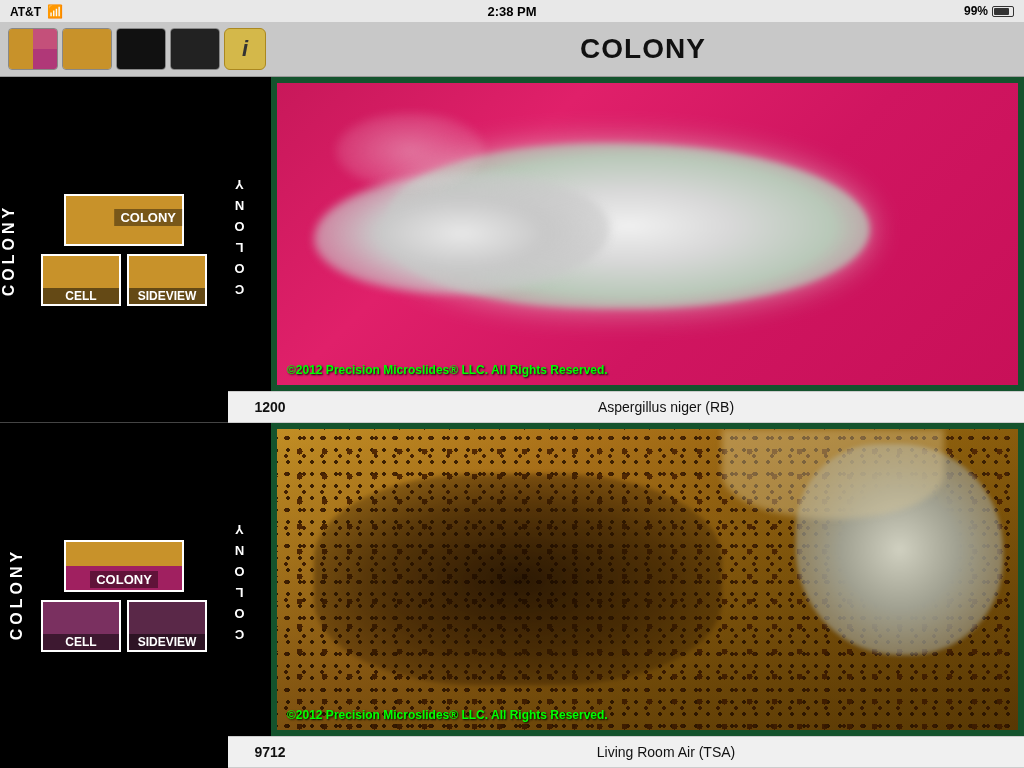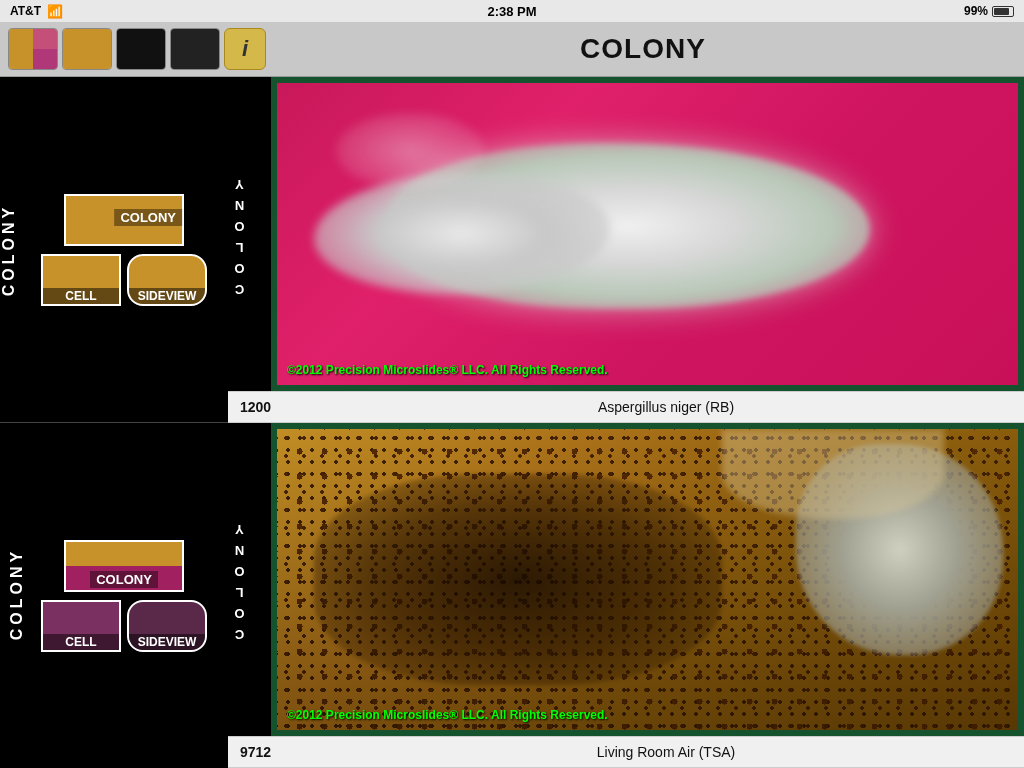--- a/index.html
+++ b/index.html
@@ -15,21 +15,21 @@
     .status-bar {
       background: #e8e8e8;
       height: 22px;
       display: flex;
       align-items: center;
       justify-content: space-between;
       padding: 0 10px;
       font-size: 12px;
       font-weight: bold;
     }
-    .status-left { display: flex; align-items: center; gap: 6px; }
+    .status-left { display: flex; align-items: flex-end; gap: 6px; }
     .status-center { position: absolute; left: 50%; transform: translateX(-50%); font-size: 13px; }
     .status-right { display: flex; align-items: center; gap: 4px; font-size: 12px; }
 
     
     .toolbar {
       background: #c8c8c8;
       height: 55px;
       display: flex;
       align-items: center;
       padding: 0 8px;
@@ -173,21 +173,21 @@
       flex-direction: column;
       align-items: center;
       justify-content: flex-end;
       cursor: pointer;
       overflow: hidden;
       position: relative;
     }
 
     .cell-btn { background: #c8922a; }
     .cell-btn-2 { background: #7a3060; }
-    .sideview-btn { background: #c8922a; border-radius: 16px; }
+    .sideview-btn { background: #c8922a; }
     .sideview-btn-2 { background: #5a2848; }
 
     .btn-label {
       font-size: 12px;
       color: #fff;
       font-weight: bold;
       background: rgba(0,0,0,0.5);
       width: 100%;
       text-align: center;
       padding: 1px 0;
@@ -329,20 +329,21 @@
       align-items: center;
       padding: 0 12px;
       font-size: 14px;
       color: #111;
     }
 
     .info-number {
       font-weight: bold;
       margin-right: 20px;
       min-width: 60px;
+      text-align: center;
     }
 
     .info-name {
       flex: 1;
       text-align: center;
       font-weight: normal;
     }
 
     .colony-btn-color-2 {
       width: 120px;

